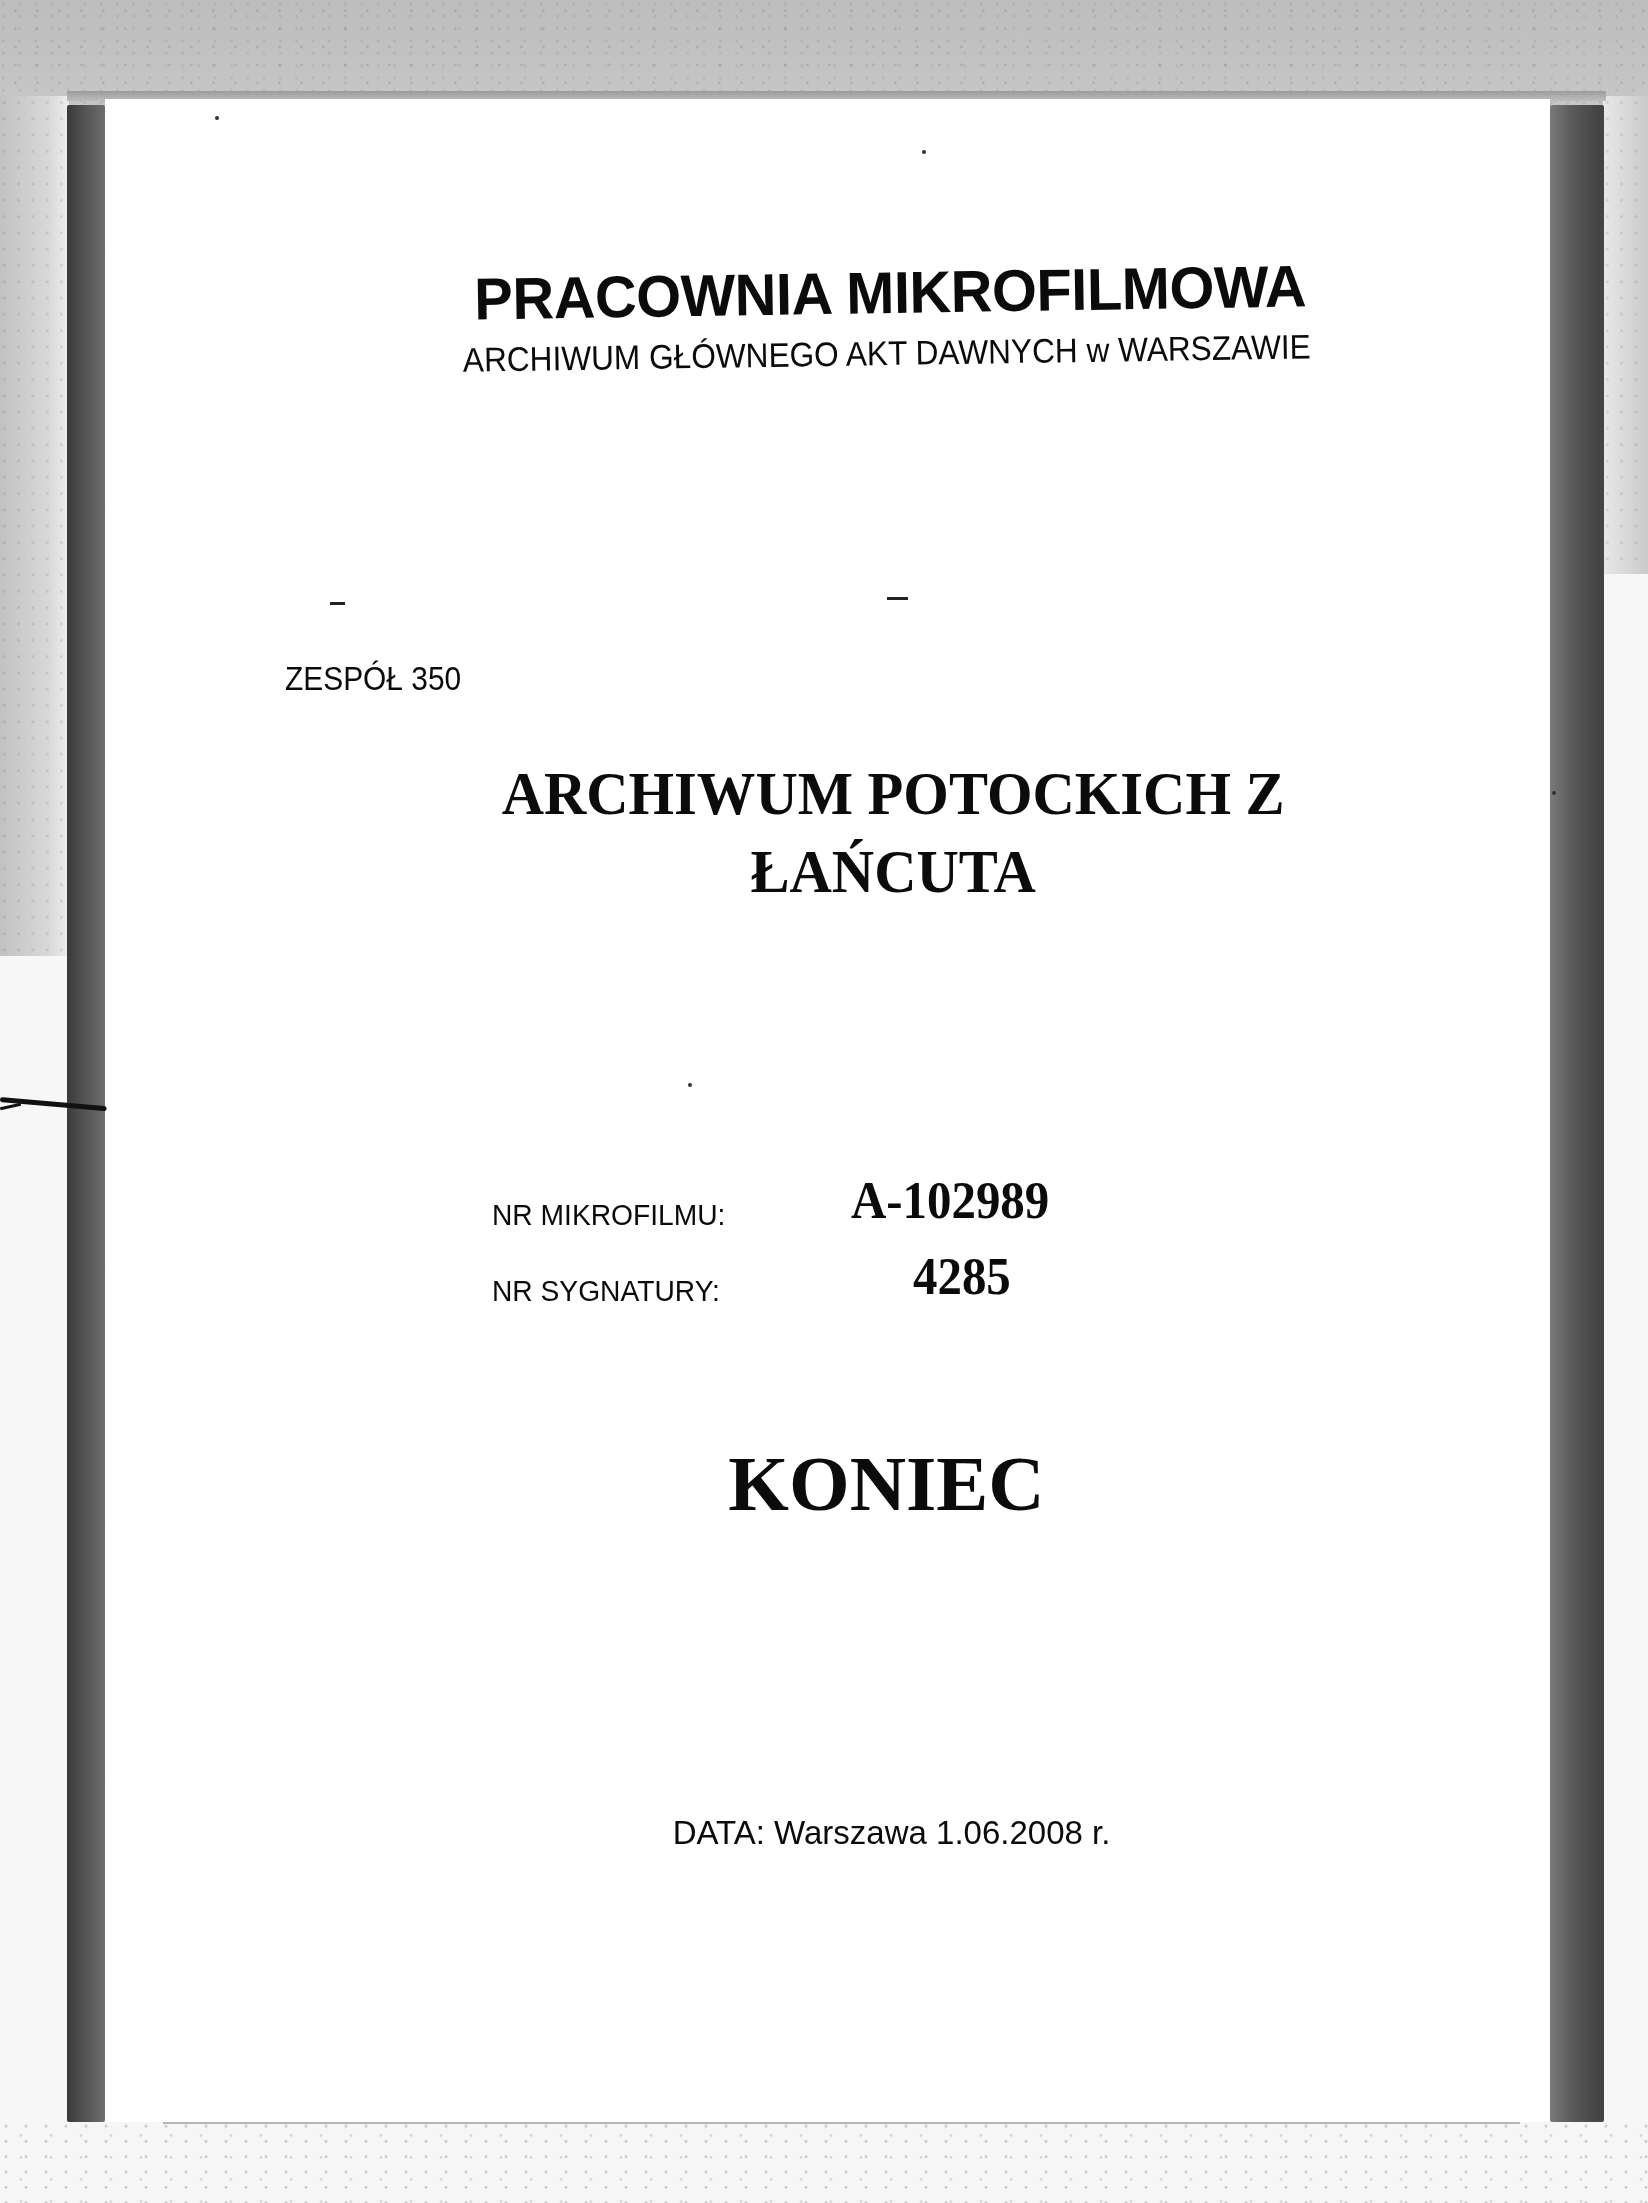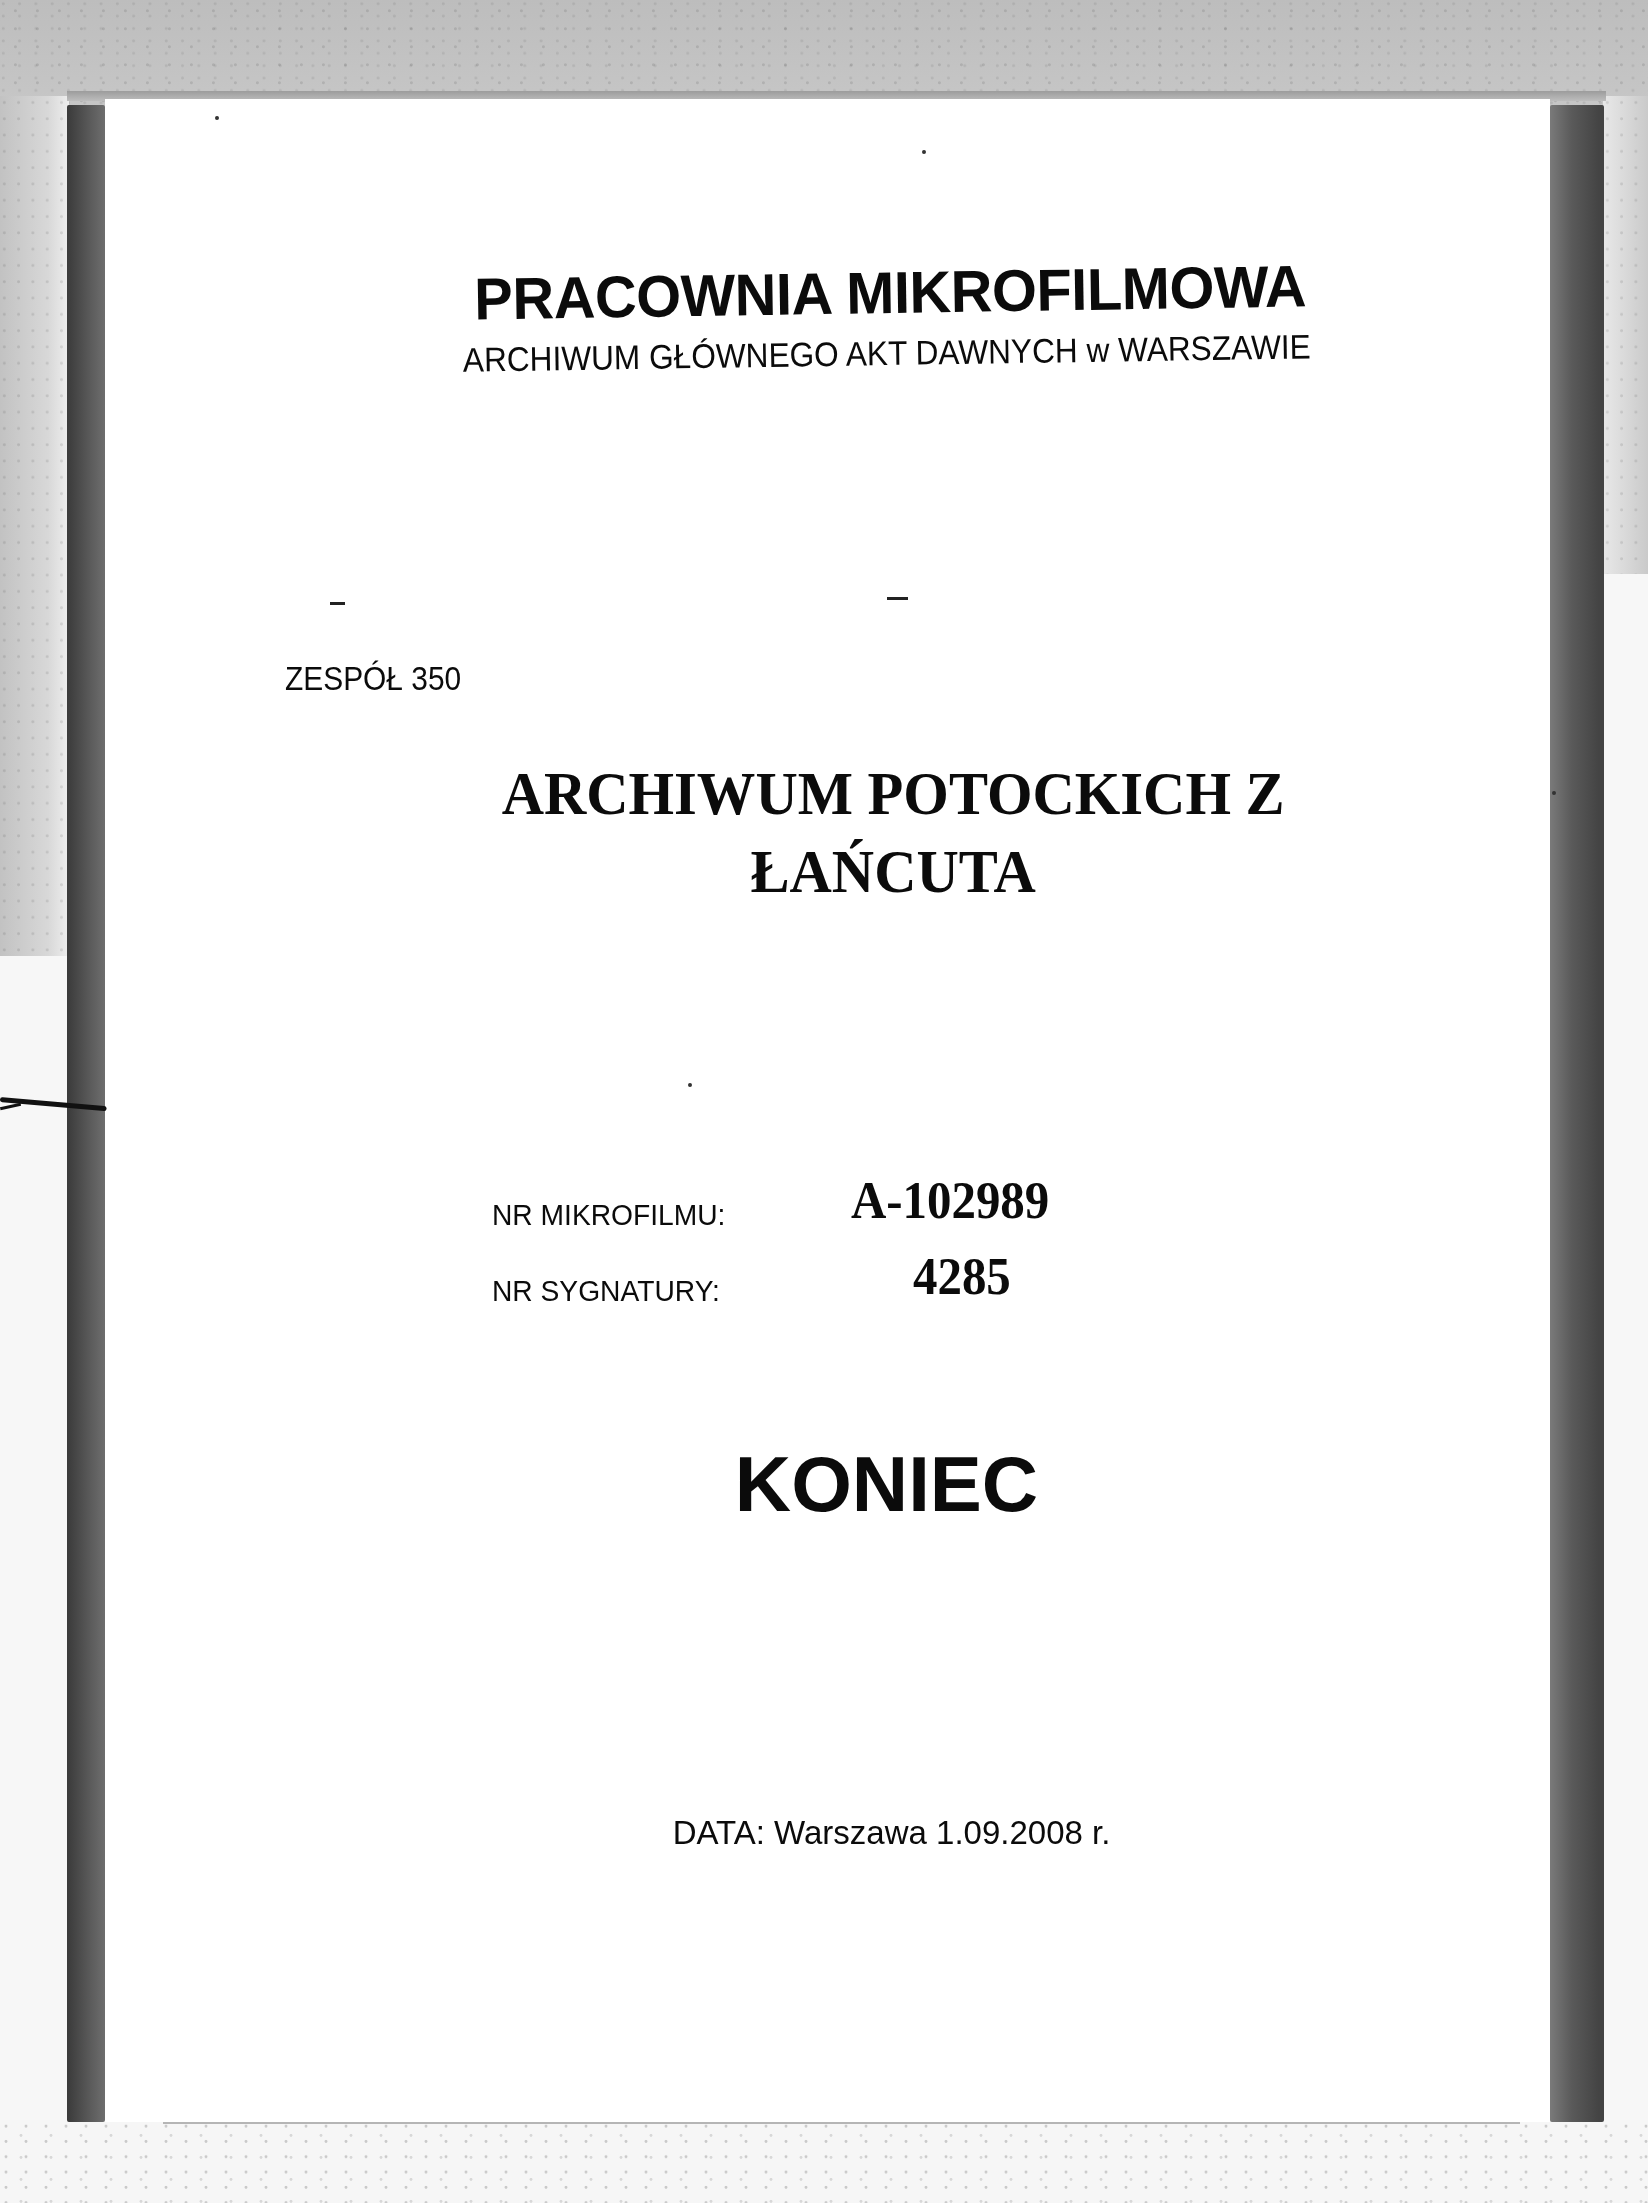--- a/index.html
+++ b/index.html
@@ -155,21 +155,21 @@
     .value-serif {
       font-family: "Liberation Serif", serif;
       font-weight: bold;
       font-size: 52px;
       transform: scaleX(0.94);
       transform-origin: left center;
     }
     .koniec {
       left: 0; width: 1649px; top: 1439px;
       text-align: center;
-      font-family: Liberation Sans, sans-serif;
+      font-family: Liberation Serif, serif;
       font-weight: bold;
       font-size: 78px;
       padding-left: 124px;
       box-sizing: border-box;
     }
     .date-line {
       left: 0; width: 1649px; top: 1814px;
       text-align: center;
       font-family: "Liberation Sans", sans-serif;
       font-size: 33px;
@@ -220,14 +220,14 @@
 </div>
 
 <div class="text label-small" style="left:492px; top:1198px;">NR MIKROFILMU:</div>
 <div class="text value-serif" style="left:851px; top:1171px;">A-102989</div>
 
 <div class="text label-small" style="left:492px; top:1274px;">NR SYGNATURY:</div>
 <div class="text value-serif" style="left:913px; top:1247px;">4285</div>
 
 <div class="text koniec">KONIEC</div>
 
-<div class="text date-line">DATA: Warszawa 1.09.2008 r.</div>
+<div class="text date-line">DATA: Warszawa 1.06.2008 r.</div>
 
 
 </body></html>

